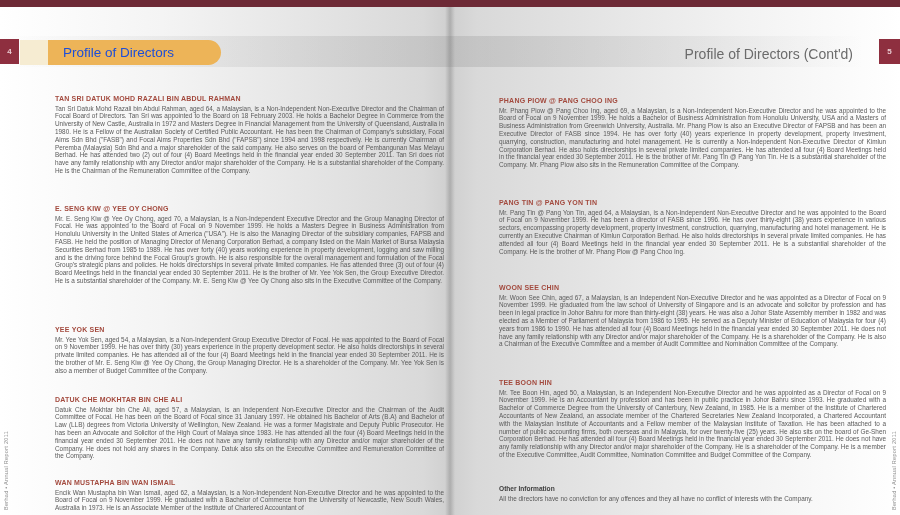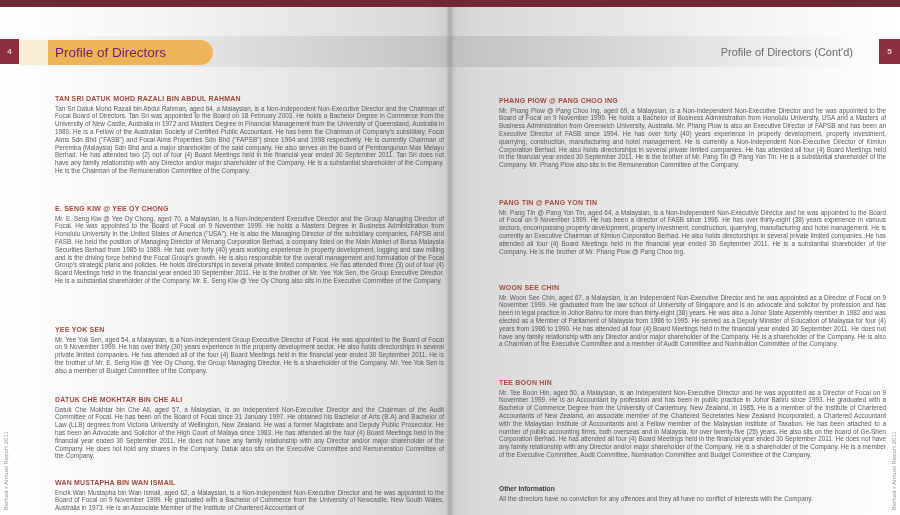--- a/index.html
+++ b/index.html
@@ -29,26 +29,26 @@
   }
   .tab-left  { left: 0;  width: 19px; }
   .tab-right { right: 0; width: 21px; }
   .pill-cream {
     position: absolute; left: 20px; top: 40px; width: 34px; height: 25px;
     background: #f6ecd2;
   }
   .pill-gold {
     position: absolute; left: 48px; top: 40px; width: 158px; height: 25px;
     background: #edb458; border-radius: 0 13px 13px 0;
-    line-height: 25px; padding-left: 7px;
-    font-size: 13.5px; color: #701a75;
+    line-height: 25px; padding-left: 15px;
+    font-size: 13.5px; color: #1d4ed8;
   }
   .right-title {
     position: absolute; top: 46px; right: 47px;
-    font-size: 11px; color: #6b6b6b;
+    font-size: 14px; color: #6b6b6b;
   }
   .spine {
     position: absolute; left: 445px; top: 7px; width: 10px; height: 508px;
     background: linear-gradient(to right, rgba(120,120,120,0) 0%, rgba(110,110,110,0.35) 50%, rgba(120,120,120,0) 100%);
   }
   .col { position: absolute; top: 0; height: 515px; }
   .col-left  { left: 55px;  width: 389px; }
   .col-right { left: 499px; width: 387px; }
   .sec { position: absolute; left: 0; right: 0; }
   .sec-h {

